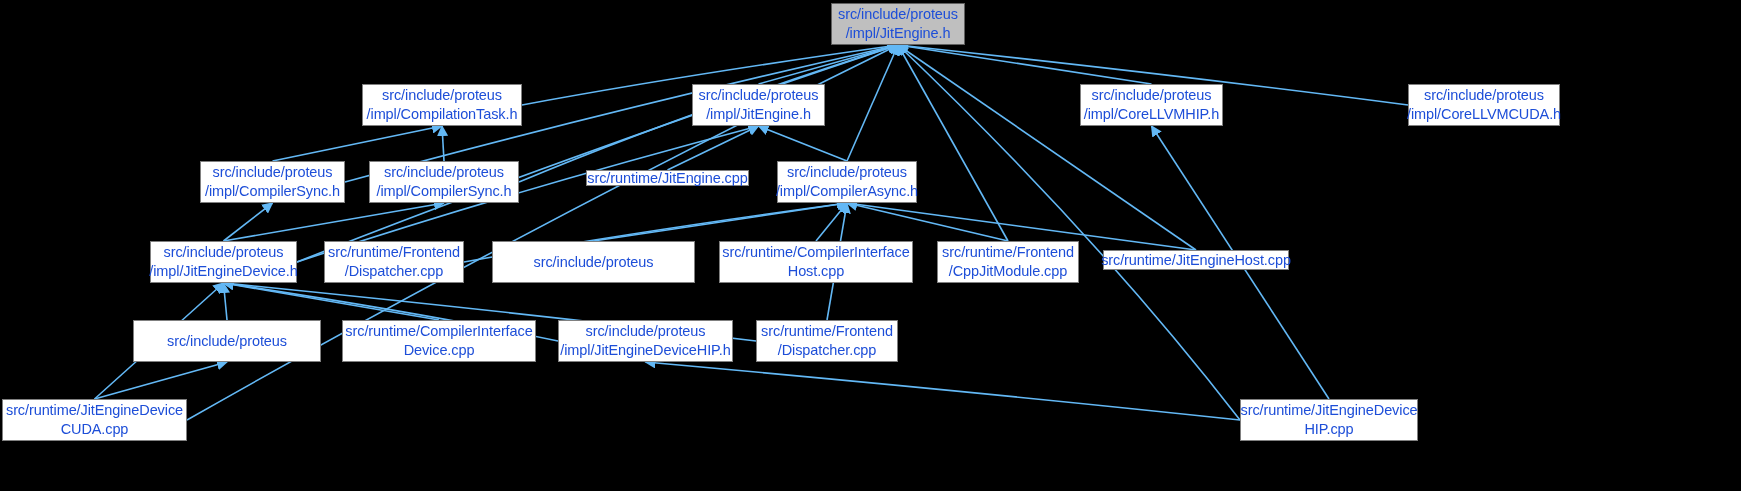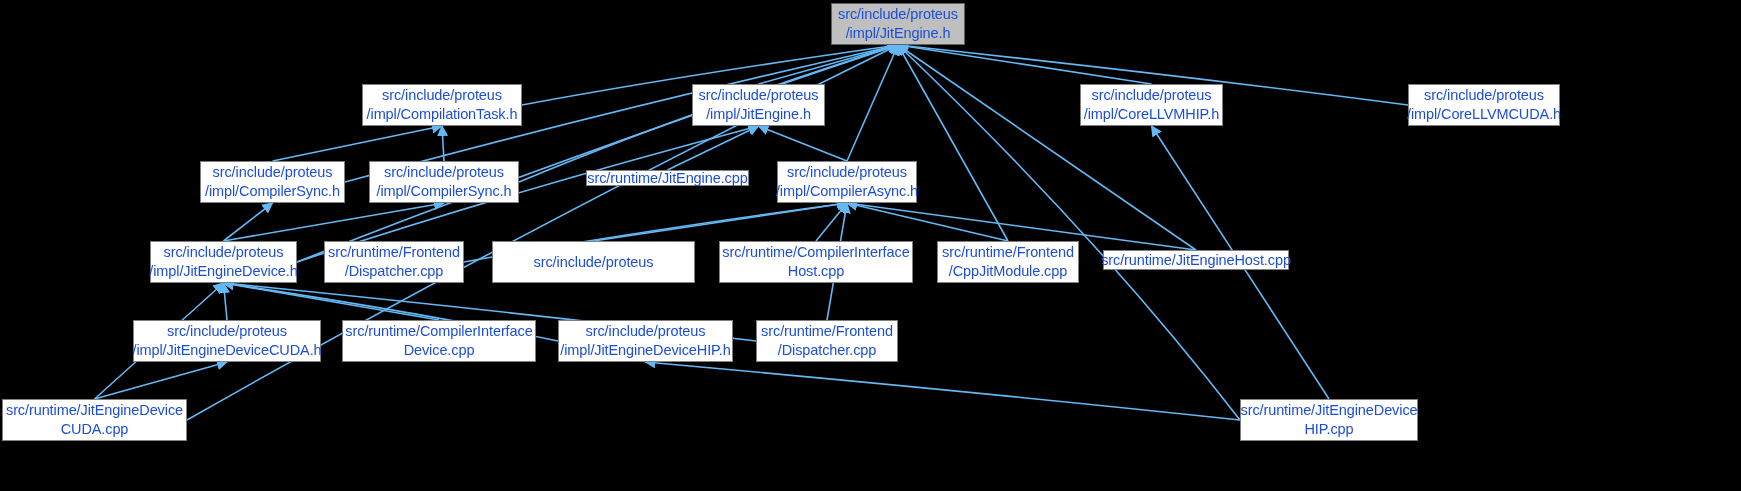--- a/index.html
+++ b/index.html
@@ -99,20 +99,20 @@
       <div class="node" style="left: 200px; top: 161px; width: 145px; height: 42px;"><span class="l1">src/include/proteus</span><span class="l2">/impl/CompilerSync.h</span></div>
       <div class="node" style="left: 369px; top: 161px; width: 150px; height: 42px;"><span class="l1">src/include/proteus</span><span class="l2">/impl/CompilerSync.h</span></div>
       <div class="node" style="left: 586px; top: 170px; width: 163px; height: 16px;"><span class="l1">src/runtime/JitEngine.cpp</span></div>
       <div class="node" style="left: 777px; top: 161px; width: 140px; height: 42px;"><span class="l1">src/include/proteus</span><span class="l2">/impl/CompilerAsync.h</span></div>
       <div class="node" style="left: 150px; top: 241px; width: 147px; height: 42px;"><span class="l1">src/include/proteus</span><span class="l2">/impl/JitEngineDevice.h</span></div>
       <div class="node" style="left: 324px; top: 241px; width: 140px; height: 42px;"><span class="l1">src/runtime/Frontend</span><span class="l2">/Dispatcher.cpp</span></div>
       <div class="node" style="left: 492px; top: 241px; width: 203px; height: 42px;"><span class="l1">src/include/proteus</span></div>
       <div class="node" style="left: 719px; top: 241px; width: 194px; height: 42px;"><span class="l1">src/runtime/CompilerInterface</span><span class="l2">Host.cpp</span></div>
       <div class="node" style="left: 937px; top: 241px; width: 142px; height: 42px;"><span class="l1">src/runtime/Frontend</span><span class="l2">/CppJitModule.cpp</span></div>
       <div class="node" style="left: 1103px; top: 250px; width: 186px; height: 20px;"><span class="l1">src/runtime/JitEngineHost.cpp</span></div>
-      <div class="node" style="left: 133px; top: 320px; width: 188px; height: 42px;"><span class="l1">src/include/proteus</span><span class="l2">/impl/JitEngineDeviceCUDA.h</span></div>
+      <div class="node" style="left: 133px; top: 320px; width: 188px; height: 42px;"><span class="l1">src/include/proteus</span></div>
       <div class="node" style="left: 342px; top: 320px; width: 194px; height: 42px;"><span class="l1">src/runtime/CompilerInterface</span><span class="l2">Device.cpp</span></div>
       <div class="node" style="left: 558px; top: 320px; width: 175px; height: 42px;"><span class="l1">src/include/proteus</span><span class="l2">/impl/JitEngineDeviceHIP.h</span></div>
       <div class="node" style="left: 756px; top: 320px; width: 142px; height: 42px;"><span class="l1">src/runtime/Frontend</span><span class="l2">/Dispatcher.cpp</span></div>
       <div class="node" style="left: 2px; top: 399px; width: 185px; height: 42px;"><span class="l1">src/runtime/JitEngineDevice</span><span class="l2">CUDA.cpp</span></div>
       <div class="node" style="left: 1240px; top: 399px; width: 178px; height: 42px;"><span class="l1">src/runtime/JitEngineDevice</span><span class="l2">HIP.cpp</span></div>
     </div>
 </div>
 
 </body></html>

